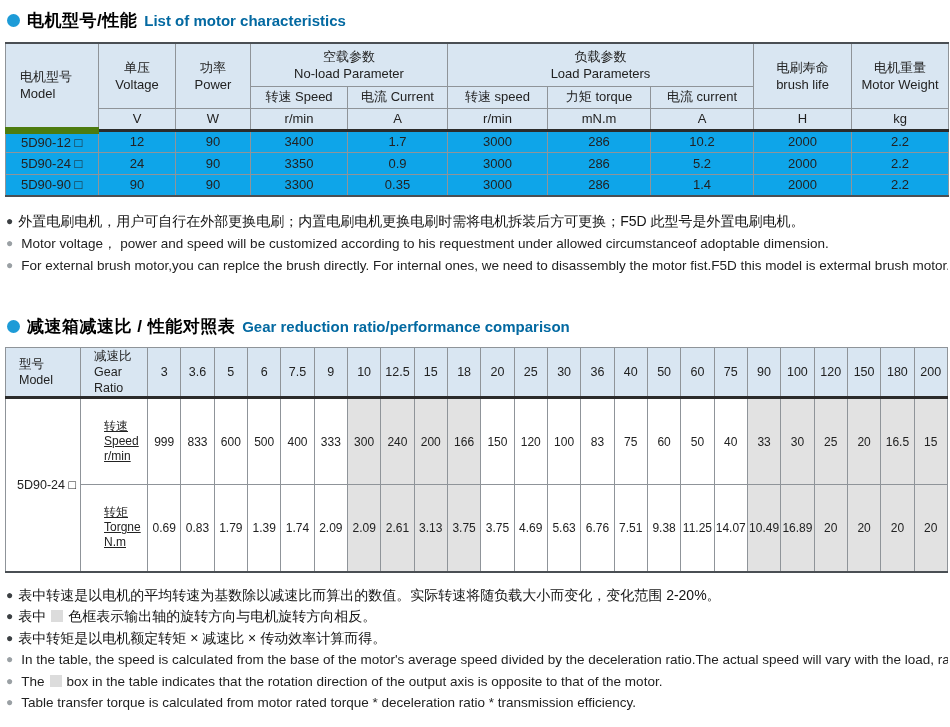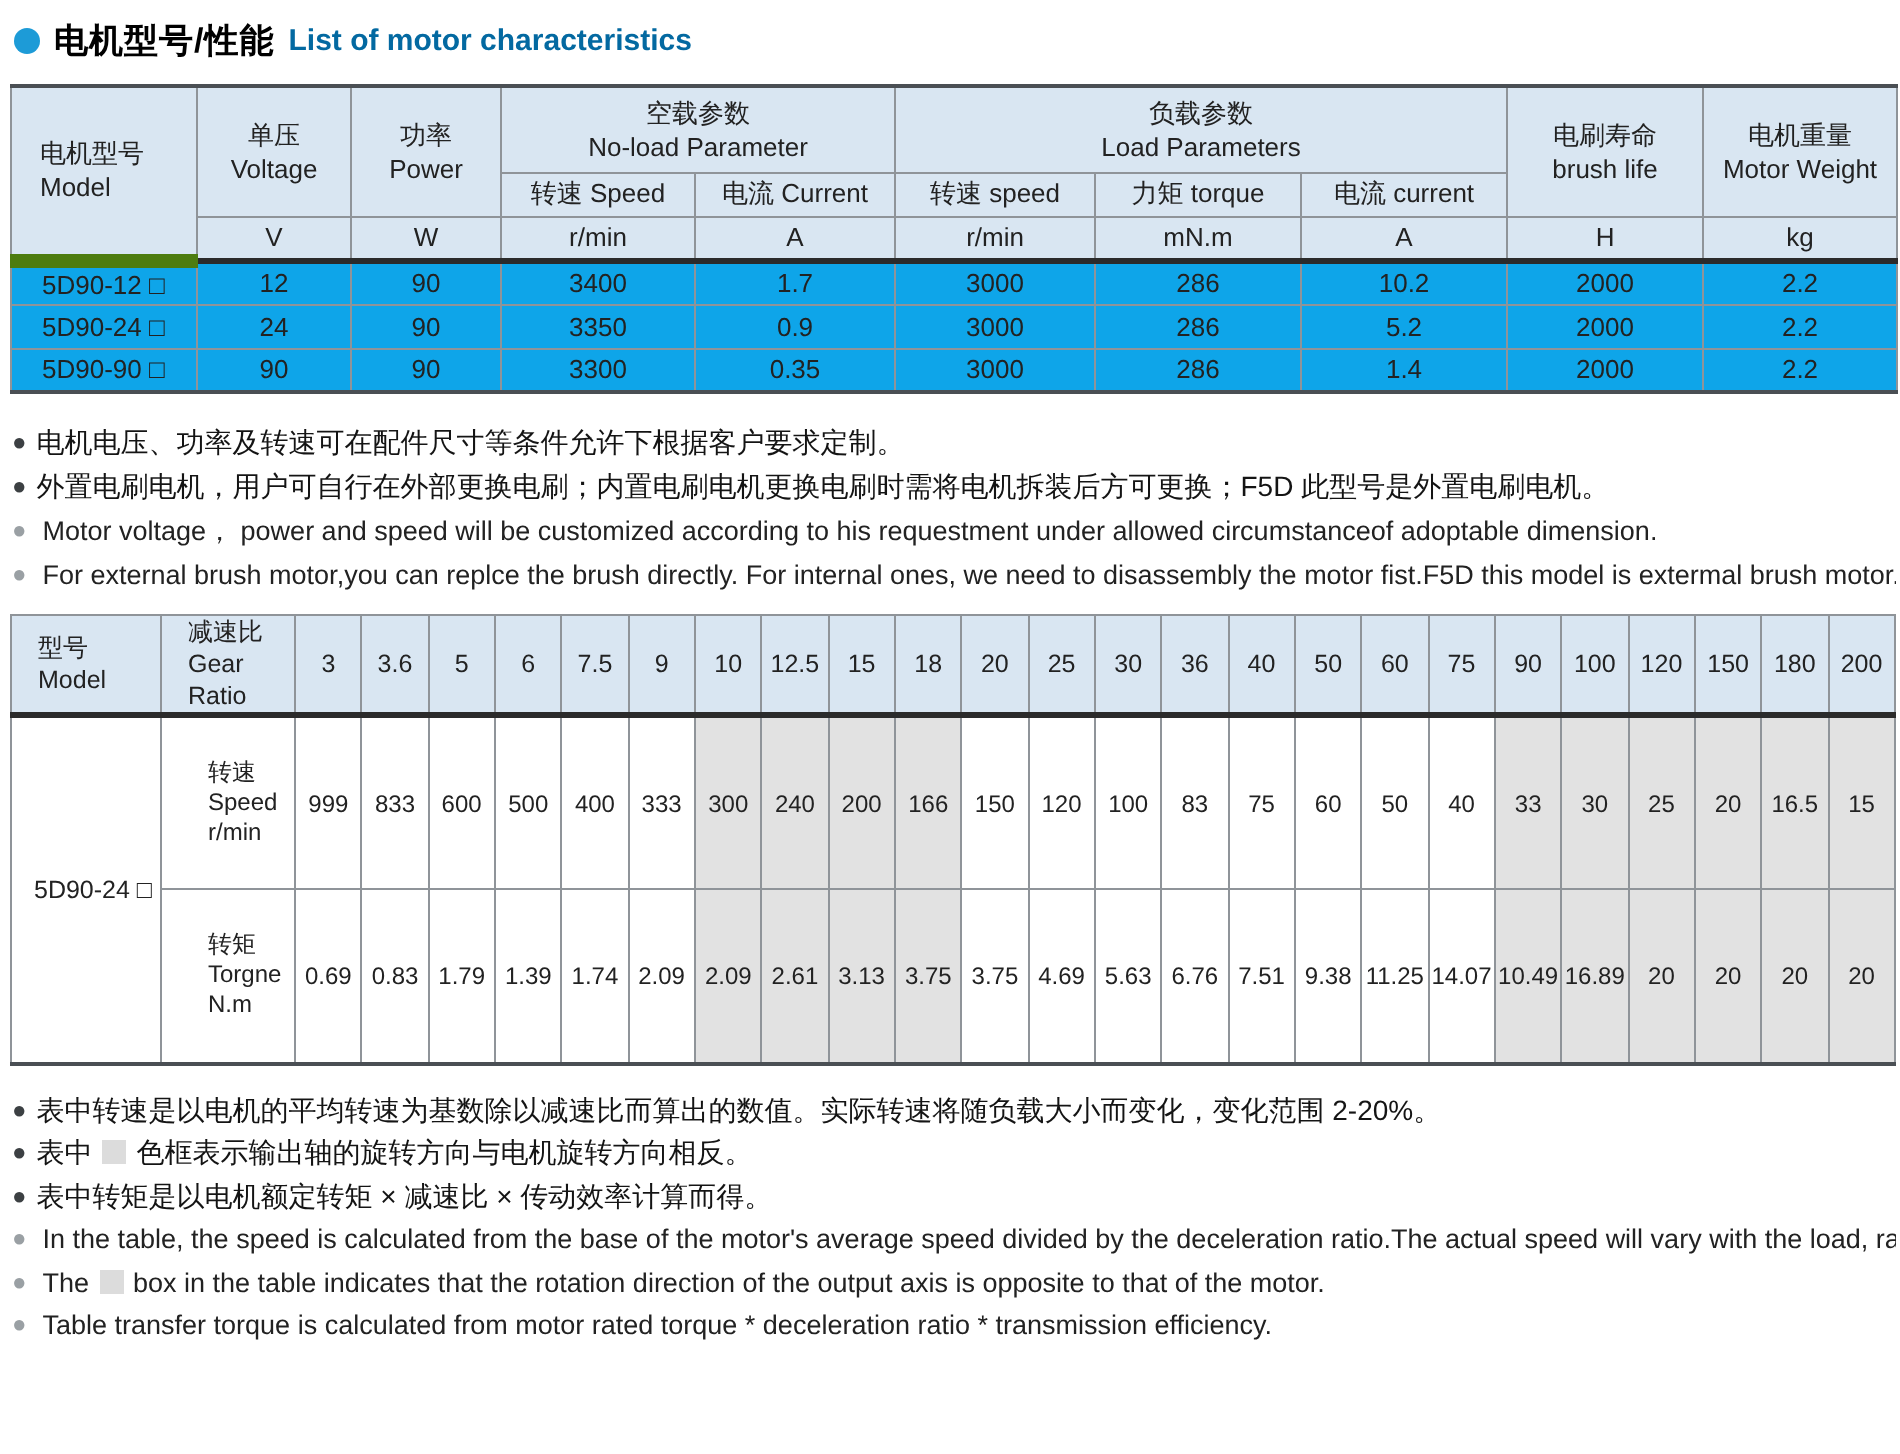--- a/index.html
+++ b/index.html
@@ -33,21 +33,21 @@
   .motor-table .model-h span, .hcell span { display: block; line-height: 17px; }
   .motor-table tbody td { height: 22px; background: #0ea5e9; }
   .motor-table tbody .model-cell { text-align: left; padding-left: 15px; }
 
   
   .gear-table { margin-top: 9px; border-bottom: 2px solid #4a4f54; font-size: 12.5px; }
   .gear-table .ghead th { background: #d9e6f2; height: 46px; border-bottom: 3px solid #2b2b2b; line-height: 16px; }
   .gear-table .ghead .left-h { text-align: left; padding-left: 13px; }
   .gear-table .ghead .left-h span { display: block; }
   .gear-table td { height: 87px; background: #fff; font-size: 12px; }
-  .gear-table .lbl { text-align: left; padding-left: 23px; }
+  .gear-table .lbl { text-align: left; padding-left: 23px; text-decoration: underline; }
   .gear-table .lbl span { display: block; line-height: 15px; }
   .gear-table .gmodel { text-align: left; padding-left: 11px; font-size: 12.5px; }
   .gear-table td.rev { background: #e2e2e2; }
 
   
   .notes { margin-left: 1px; }
   .notes1 { margin-top: 13px; }
   .notes2 { margin-top: 12px; }
   .note { white-space: nowrap; overflow: hidden; }
   .notes1 .note { line-height: 22px; height: 22px; }
@@ -167,26 +167,30 @@
           <td>3000</td>
           <td>286</td>
           <td>1.4</td>
           <td>2000</td>
           <td>2.2</td>
         </tr>
       </tbody>
   </table>
 
   <div class="notes notes1" id="notes1">
-      <div class="note zh"><span class="bullet">●</span>电机电压、功率及转速可在配件尺寸等条件允许下根据客户要求定制。</div>
       <div class="note zh"><span class="bullet">●</span>外置电刷电机，用户可自行在外部更换电刷；内置电刷电机更换电刷时需将电机拆装后方可更换；F5D 此型号是外置电刷电机。</div>
       <div class="note en"><span class="bullet">●</span>Motor voltage，  power and speed will be customized according to his requestment under allowed circumstanceof adoptable dimension.</div>
       <div class="note en"><span class="bullet">●</span>For external brush motor,you can replce the brush directly. For internal ones, we need to disassembly the motor fist.F5D this model is extermal brush motor.</div>
     </div>
 
+  <div class="sec-title second">
+    <span class="dot"></span>
+    <span class="t-zh">减速箱减速比 / 性能对照表</span>
+    <span class="t-en">Gear reduction ratio/performance comparison</span>
+  </div>
 
   <table class="gear-table">
     <colgroup id="gear-cols">
       <col style="width:75px">
         <col style="width:67px">
     </colgroup>
     <thead>
       <tr class="ghead" id="gear-head-row">
         <th class="left-h">
           <span>型号</span>

